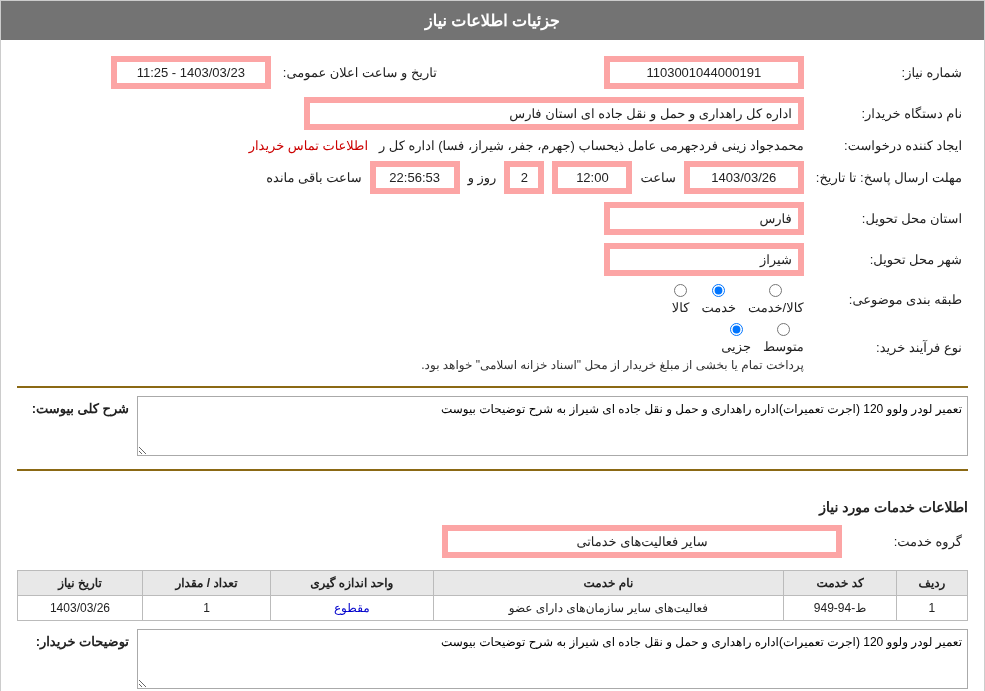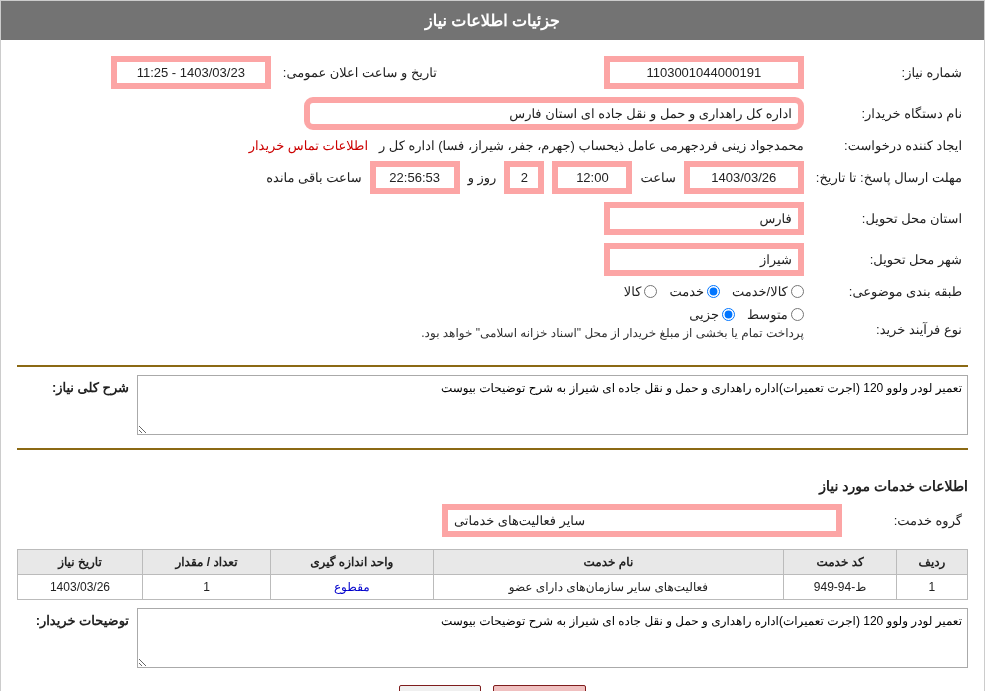--- a/index.html
+++ b/index.html
@@ -70,20 +70,21 @@
     }
     .radio-group {
       display: flex;
       align-items: center;
       gap: 12px;
     }
     .radio-item {
       display: flex;
       align-items: center;
       gap: 3px;
+      flex-direction: column;
     }
     .divider-section {
       border-top: 2px solid #8B6914;
       margin: 10px 0 6px 0;
       padding-top: 8px;
     }
     .service-info-grid {
       width: 100%;
       border-collapse: collapse;
       margin-bottom: 8px;
@@ -176,21 +177,21 @@
       min-width: 120px;
       font-weight: bold;
       padding-top: 5px;
     }
     .buyer-desc-value {
       flex: 1;
     }
     .notice-text {
       font-size: 12px;
       color: #333;
-      margin-bottom: 11px;
+      margin-bottom: 0;
     }
   </style>
 </head>
 <body>
 
 <div class="page-wrapper">
 
   <div class="page-header">
     <span>جزئیات اطلاعات نیاز</span>
   </div>
@@ -206,21 +207,21 @@
         </td>
         <td class="label-cell" style="text-align:right;">تاریخ و ساعت اعلان عمومی:</td>
         <td class="value-cell">
           <span class="input-box" style="min-width:160px;display:inline-block;text-align:center;">1403/03/23 - 11:25</span>
         </td>
       </tr>
 
       <tr>
         <td class="label-cell">نام دستگاه خریدار:</td>
         <td class="value-cell" colspan="3">
-          <span class="input-box" style="min-width:500px;display:inline-block;text-align:right;border-radius:9px;">اداره کل راهداری و حمل و نقل جاده ای استان فارس</span>
+          <span class="input-box" style="min-width:500px;display:inline-block;text-align:right;">اداره کل راهداری و حمل و نقل جاده ای استان فارس</span>
         </td>
       </tr>
 
       <tr>
         <td class="label-cell">ایجاد کننده درخواست:</td>
         <td class="value-cell" colspan="3">
           <span>محمدجواد زینی فردجهرمی عامل ذیحساب (جهرم، جفر، شیراز، فسا) اداره کل ر</span>
           &nbsp;
           <a class="link-red" href="#">اطلاعات تماس خریدار</a>
         </td>
@@ -294,34 +295,34 @@
     </tbody>
       </table>
 
     <div class="divider-section">
       <div class="need-desc-row">
         <div class="need-desc-value">
           <div class="description-textarea-wrapper watermark-wrapper">
             <textarea class="textarea-box" readonly="" style="">تعمیر لودر ولوو 120 (اجرت تعمیرات)اداره راهداری و حمل و نقل جاده ای شیراز به شرح توضیحات بیوست</textarea>
           </div>
         </div>
-        <div class="need-desc-label" style="padding-right:8px;">شرح کلی نیاز:</div>
+        <div class="need-desc-label" style="padding-right:8px;">شرح کلی بیوست:</div>
       </div>
     </div>
 
     <div class="divider-section">
       <div class="section-title">اطلاعات خدمات مورد نیاز</div>
     </div>
 
     <table class="service-info-grid">
       <tbody>
           <tr>
         <td class="label-cell" style="width:120px;">گروه خدمت:</td>
         <td>
-          <span class="input-box" style="min-width:400px;display:inline-block;text-align:left;margin-left:26px;">سایر فعالیت‌های خدماتی</span>
+          <span class="input-box" style="min-width:400px;display:inline-block;text-align:center;margin-left:26px;">سایر فعالیت‌های خدماتی</span>
         </td>
       </tr>
     </tbody>
       </table>
 
     <table class="table-main">
       <thead>
         <tr>
           <th>ردیف</th>
           <th>کد خدمت</th>

